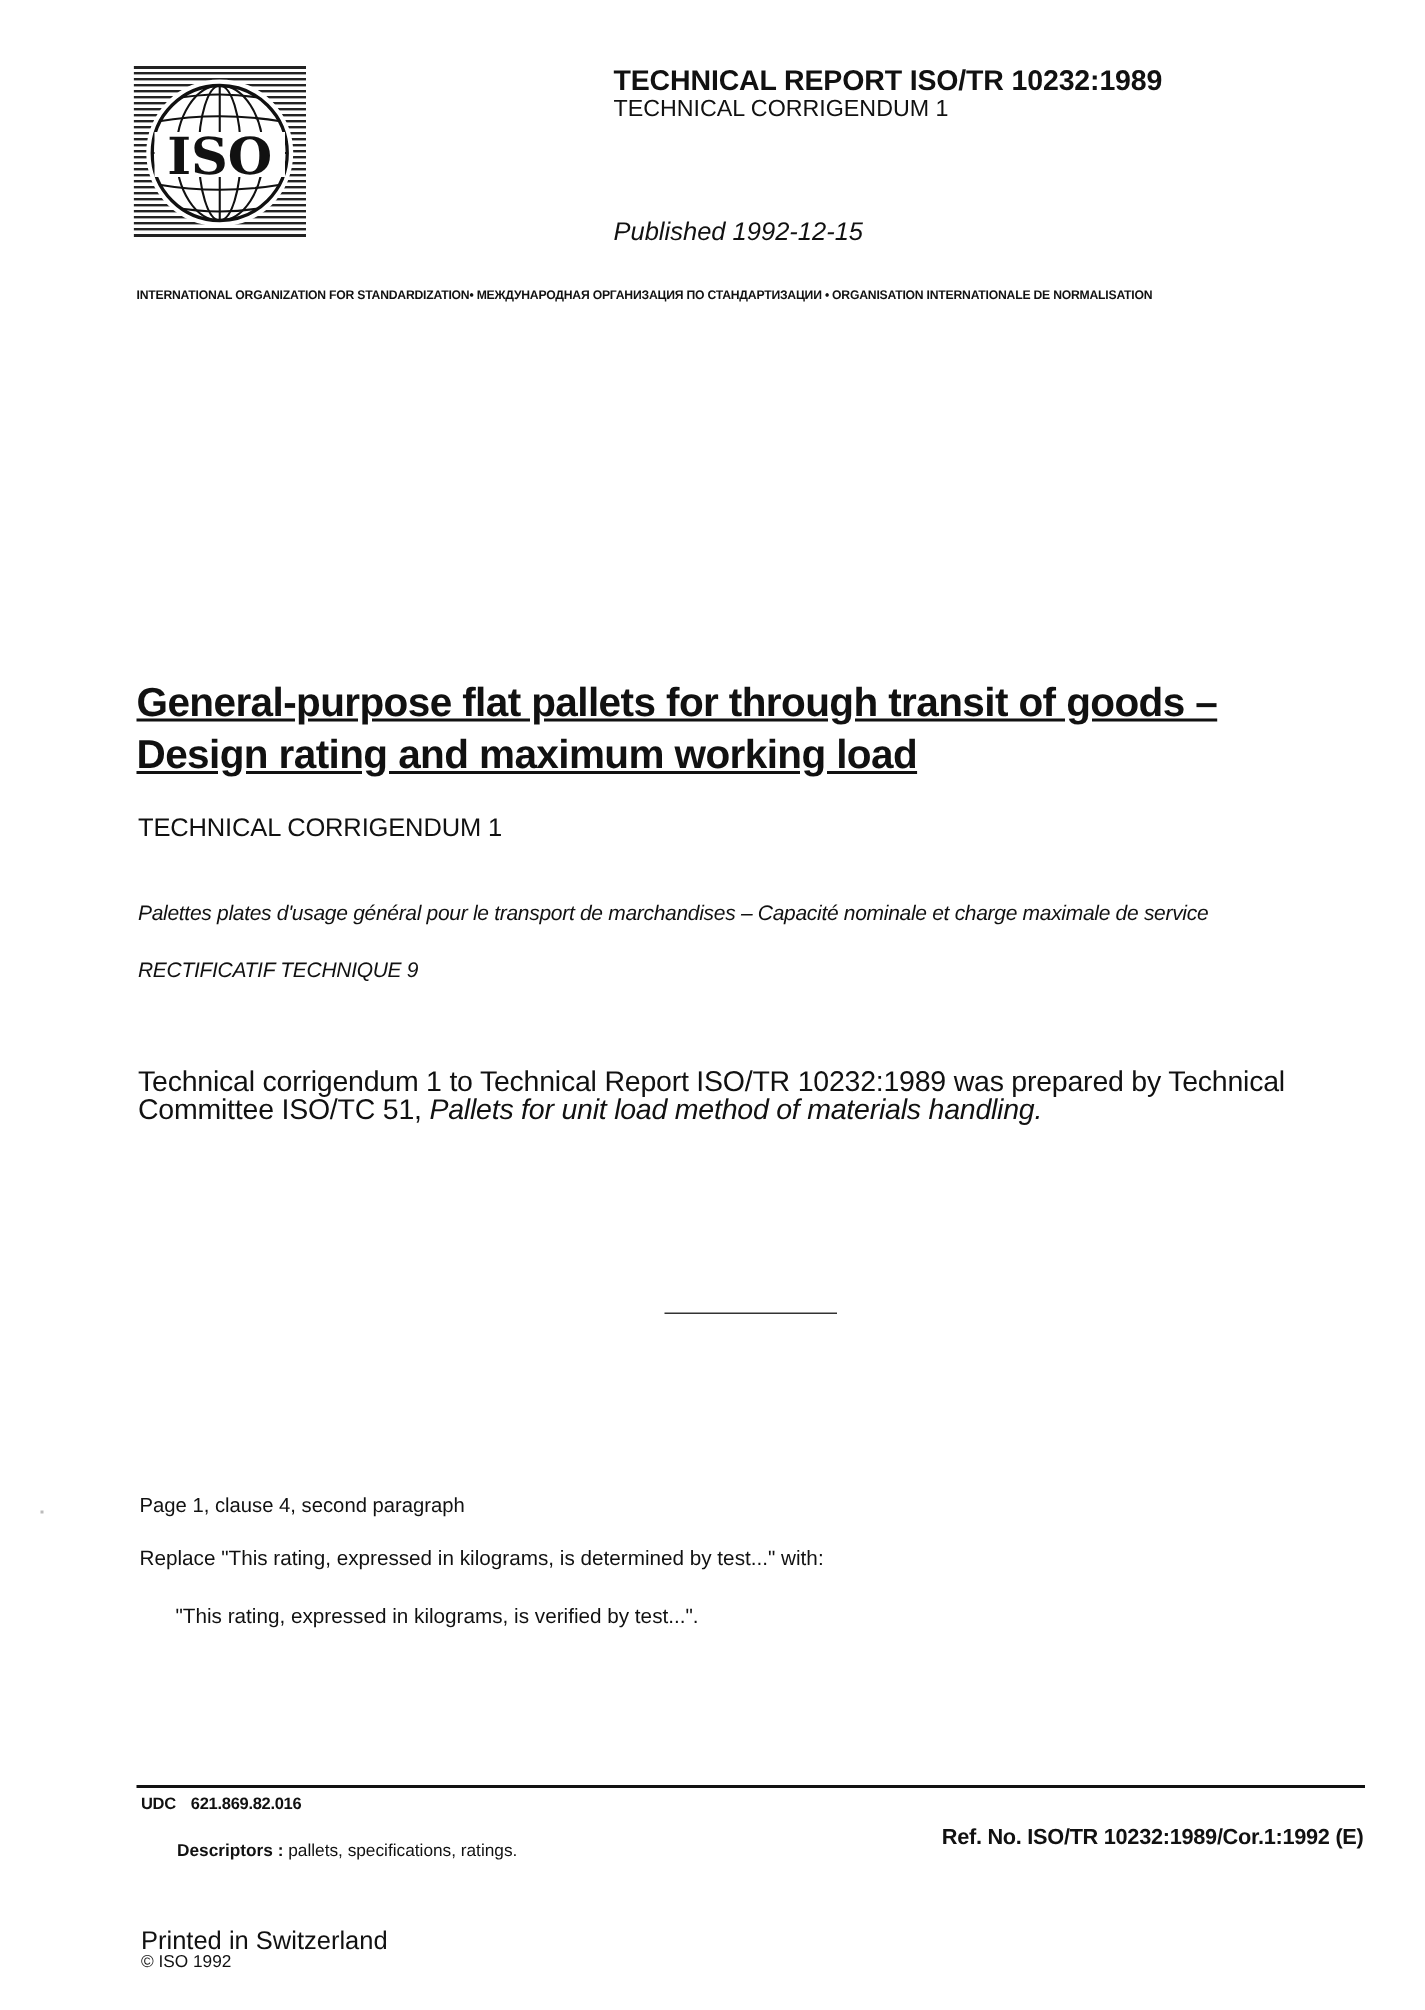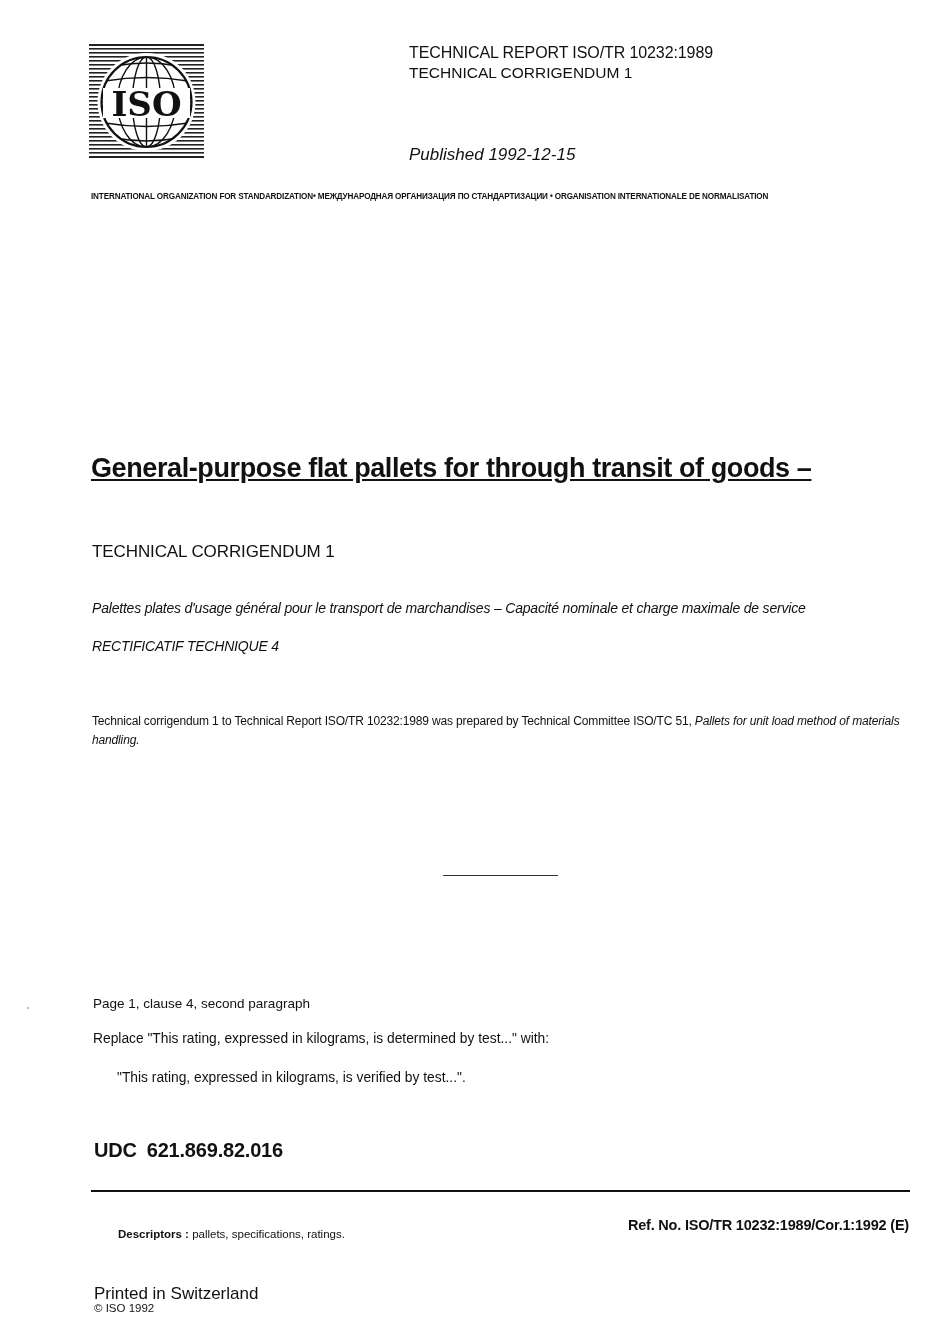--- a/index.html
+++ b/index.html
@@ -22,22 +22,22 @@
       left: 89px;
       top: 44px;
       width: 115px;
       height: 116px;
     }
 
     
     .hdr-title {
       left: 409px;
       top: 44px;
-      font-size: 16px;
-      font-weight: normal;
+      font-size: 19px;
+      font-weight: bold;
       letter-spacing: -0.1px;
       white-space: nowrap;
     }
     .hdr-sub {
       left: 409px;
       top: 64px;
       font-size: 15.5px;
       white-space: nowrap;
     }
     .hdr-published {
@@ -92,21 +92,21 @@
       font-size: 14px;
       font-style: italic;
       white-space: nowrap;
       letter-spacing: -0.2px;
     }
 
     .foreword {
       left: 92px;
       top: 712px;
       width: 815px;
-      font-size: 12px;
+      font-size: 19px;
       line-height: 19px;
       letter-spacing: -0.15px;
     }
     .foreword i { font-style: italic; }
 
     .center-rule {
       left: 443px;
       top: 875px;
       width: 115px;
       height: 0;
@@ -134,22 +134,22 @@
 
     .footer-rule {
       left: 91px;
       top: 1190px;
       width: 819px;
       height: 0;
       border-top: 2px solid #111111;
     }
     .udc {
       left: 94px;
-      top: 1139px;
-      font-size: 20px;
+      top: 1197px;
+      font-size: 11px;
       font-weight: bold;
       white-space: nowrap;
       letter-spacing: -0.2px;
     }
     .udc .udc-label { margin-right: 10px; }
     .ref-no {
       right: 41px;
       top: 1197px;
       font-size: 14.5px;
       font-weight: bold;
@@ -251,24 +251,25 @@
 </div>
 
 <div class="abs hdr-title">TECHNICAL REPORT ISO/TR 10232:1989</div>
 <div class="abs hdr-sub">TECHNICAL CORRIGENDUM 1</div>
 <div class="abs hdr-published">Published 1992-12-15</div>
 
 <div class="abs org-banner">INTERNATIONAL ORGANIZATION FOR STANDARDIZATION• МЕЖДУНАРОДНАЯ ОРГАНИЗАЦИЯ ПО СТАНДАРТИЗАЦИИ • ORGANISATION INTERNATIONALE DE NORMALISATION</div>
 
 <div class="abs main-title">
   <div>General-purpose flat pallets for through transit of goods –</div>
+  <div>Design rating and maximum working load</div>
 </div>
 <div class="abs main-sub">TECHNICAL CORRIGENDUM 1</div>
 <div class="abs fr-title">Palettes plates d'usage général pour le transport de marchandises – Capacité nominale et charge maximale de service</div>
-<div class="abs fr-sub">RECTIFICATIF TECHNIQUE 4</div>
+<div class="abs fr-sub">RECTIFICATIF TECHNIQUE 9</div>
 
 <div class="abs foreword">
   <span>Technical corrigendum 1 to Technical Report ISO/TR 10232:1989 was prepared by Technical Committee ISO/TC 51, </span><i>Pallets for unit load method of materials handling.</i>
 </div>
 
 <div class="abs center-rule"></div>
 
 <div class="abs clause-ref">Page 1, clause 4, second paragraph</div>
 <div class="abs replace-line">Replace "This rating, expressed in kilograms, is determined by test..." with:</div>
 <div class="abs replace-with">"This rating, expressed in kilograms, is verified by test...".</div>

